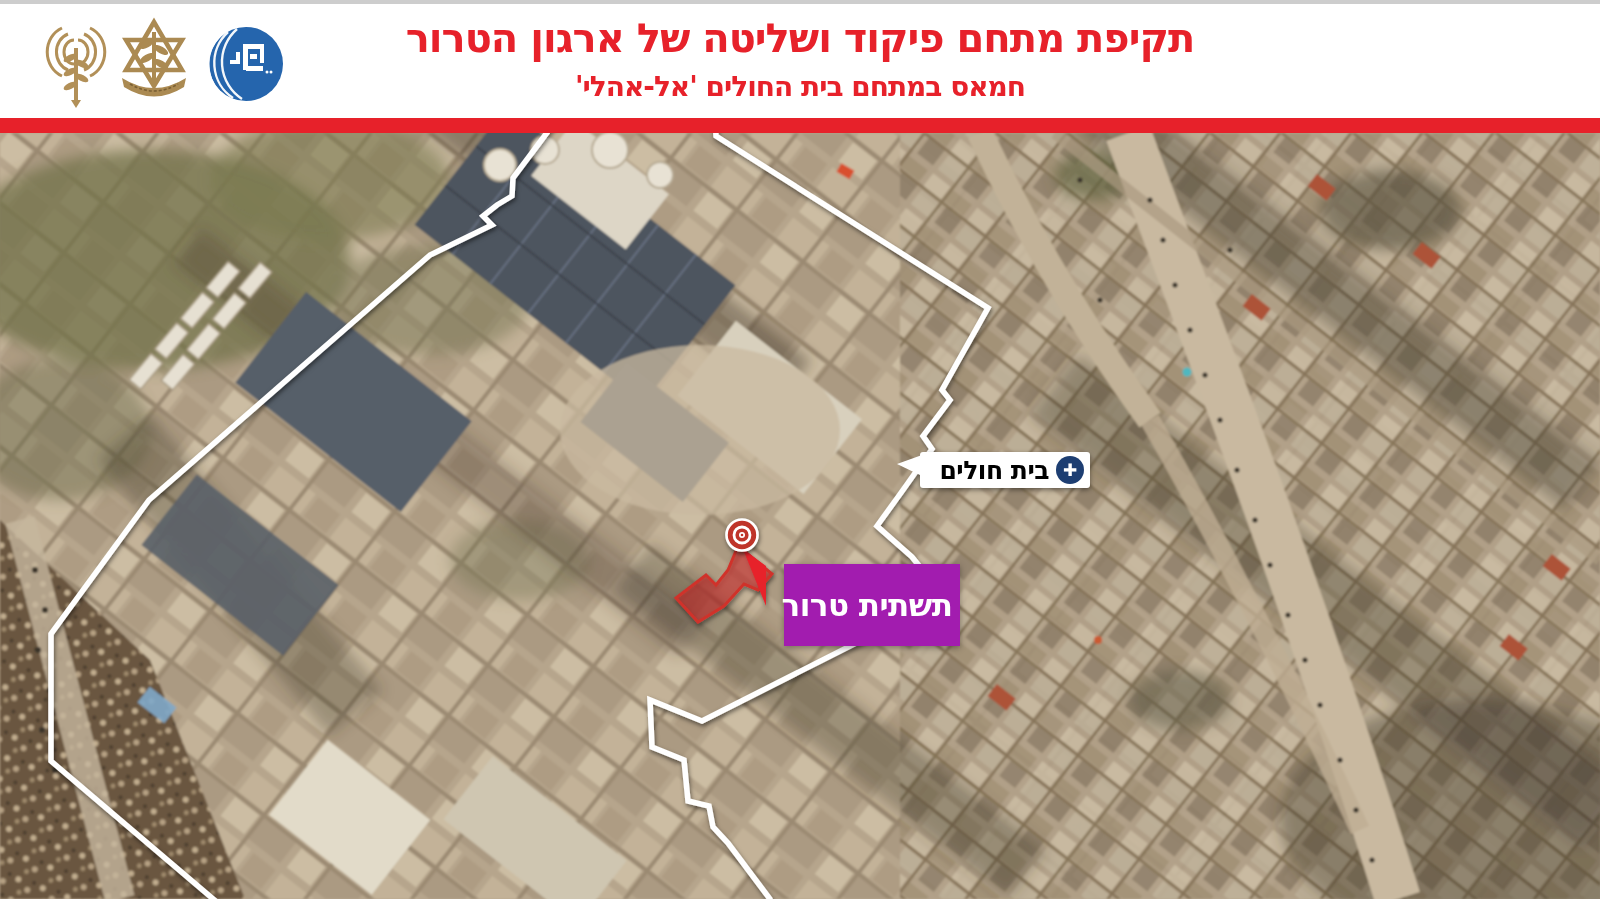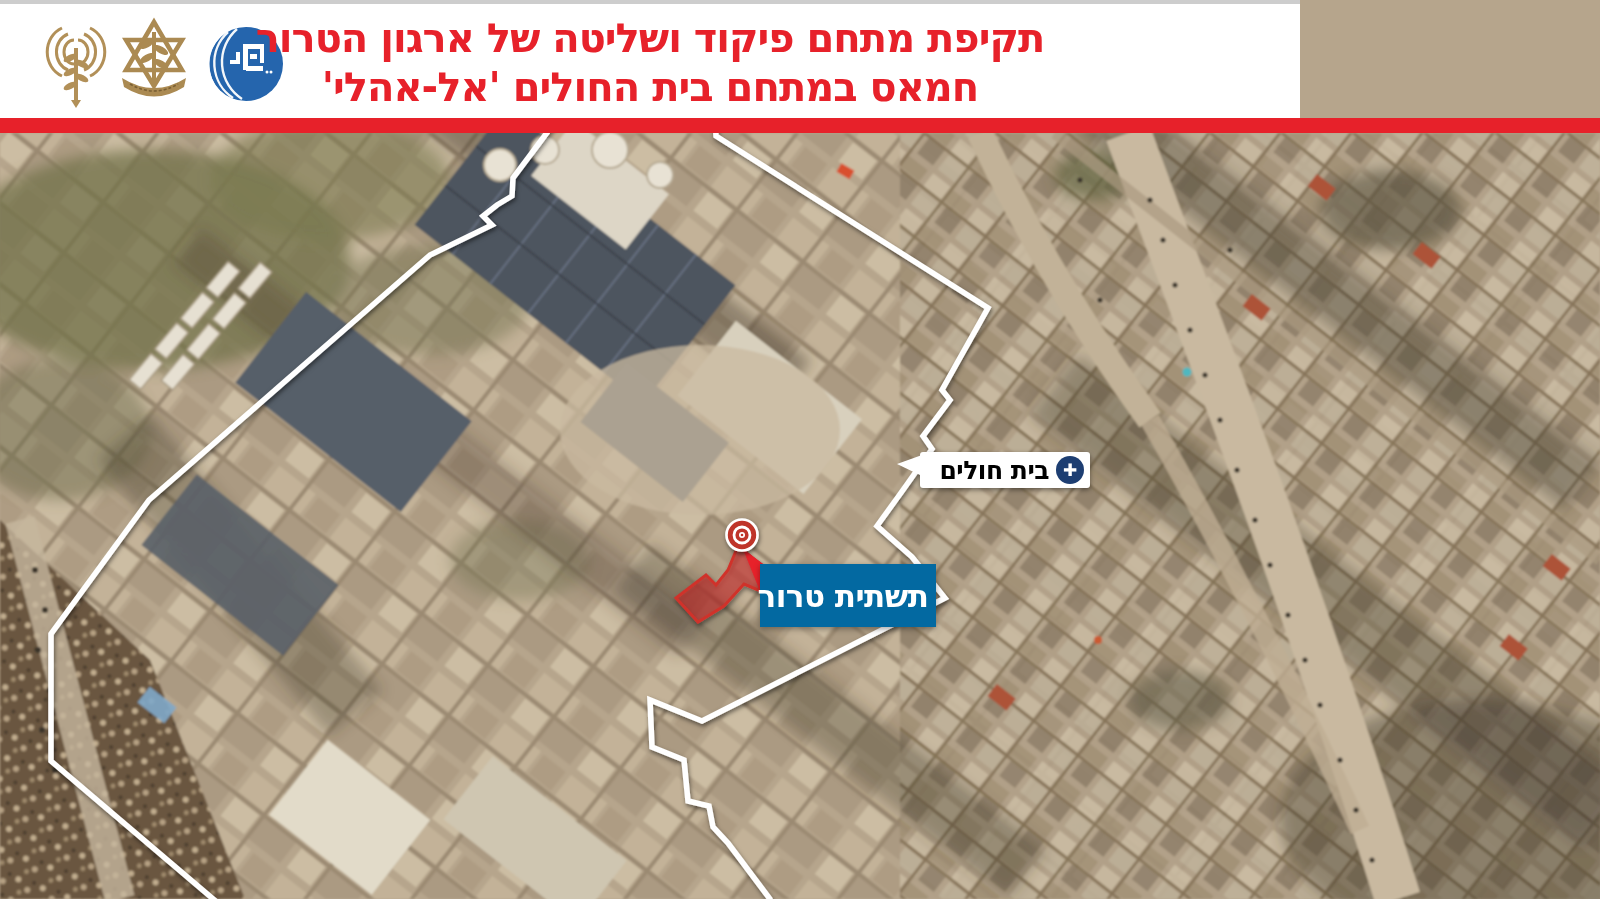--- a/index.html
+++ b/index.html
@@ -3,30 +3,30 @@
 <meta charset="utf-8">
 <style>
   html,body{margin:0;padding:0;background:#222;}
   .stage{
     position:relative;width:1600px;height:899px;overflow:hidden;
     font-family:"DejaVu Sans","Liberation Sans",sans-serif;
     background:#b6a58c;
   }
   
   .header{
-    position:absolute;left:0;top:0;width:1300px;height:118px;
+    position:absolute;left:0;top:0;width:1600px;height:118px;
     background:#ffffff;border-top:4px solid #cdcdcd;box-sizing:border-box;
   }
   .logo-row{position:absolute;left:24px;top:10px;width:260px;height:100px;}
   .title{
     position:absolute;left:0;right:0;top:0;text-align:center;direction:rtl;
     color:#e7212a;font-weight:bold;
   }
   .title .t1{margin-top:10px;font-size:40px;line-height:48px;letter-spacing:-1px;}
-  .title .t2{margin-top:2px;font-size:40px;line-height:46px;letter-spacing:-1px;}
+  .title .t2{margin-top:2px;font-size:28px;line-height:46px;letter-spacing:-1px;}
   .divider{position:absolute;left:0;top:118px;width:1600px;height:15px;background:#e7212a;}
   
   .map{position:absolute;left:0;top:133px;width:1600px;height:766px;overflow:hidden;}
   .map svg.bg{position:absolute;left:0;top:0;}
   
   .hosp-label{
     position:absolute;left:920px;top:319px;width:170px;height:36px;
     background:#ffffff;border-radius:3px;box-shadow:0 2px 5px rgba(0,0,0,.45);
     display:flex;align-items:center;justify-content:flex-start;direction:rtl;gap:7px;
     padding:0 6px;box-sizing:border-box;
@@ -37,22 +37,22 @@
     border-right:25px solid #ffffff;
   }
   .hosp-icon{
     width:28px;height:28px;border-radius:50%;background:#1d3e72;flex:0 0 auto;
     display:flex;align-items:center;justify-content:center;
     color:#fff;font-size:17px;font-weight:bold;line-height:1;
   }
   .hosp-text{color:#000000;font-size:25px;font-weight:bold;white-space:nowrap;letter-spacing:-0.5px;}
   
   .terror-label{
-    position:absolute;left:760px;top:431px;width:176px;height:63px;
-    background:#0369a1;display:flex;align-items:center;justify-content:center;
+    position:absolute;left:784px;top:431px;width:176px;height:82px;
+    background:#a21caf;display:flex;align-items:center;justify-content:center;
     direction:rtl;box-shadow:0 2px 6px rgba(0,0,0,.35);
   }
   .terror-text{color:#ffffff;font-size:31px;font-weight:bold;white-space:nowrap;padding-right:10px;letter-spacing:-0.5px;}
 </style>
 </head>
 <body>
 
 <div class="stage">
 
   <div class="header">

